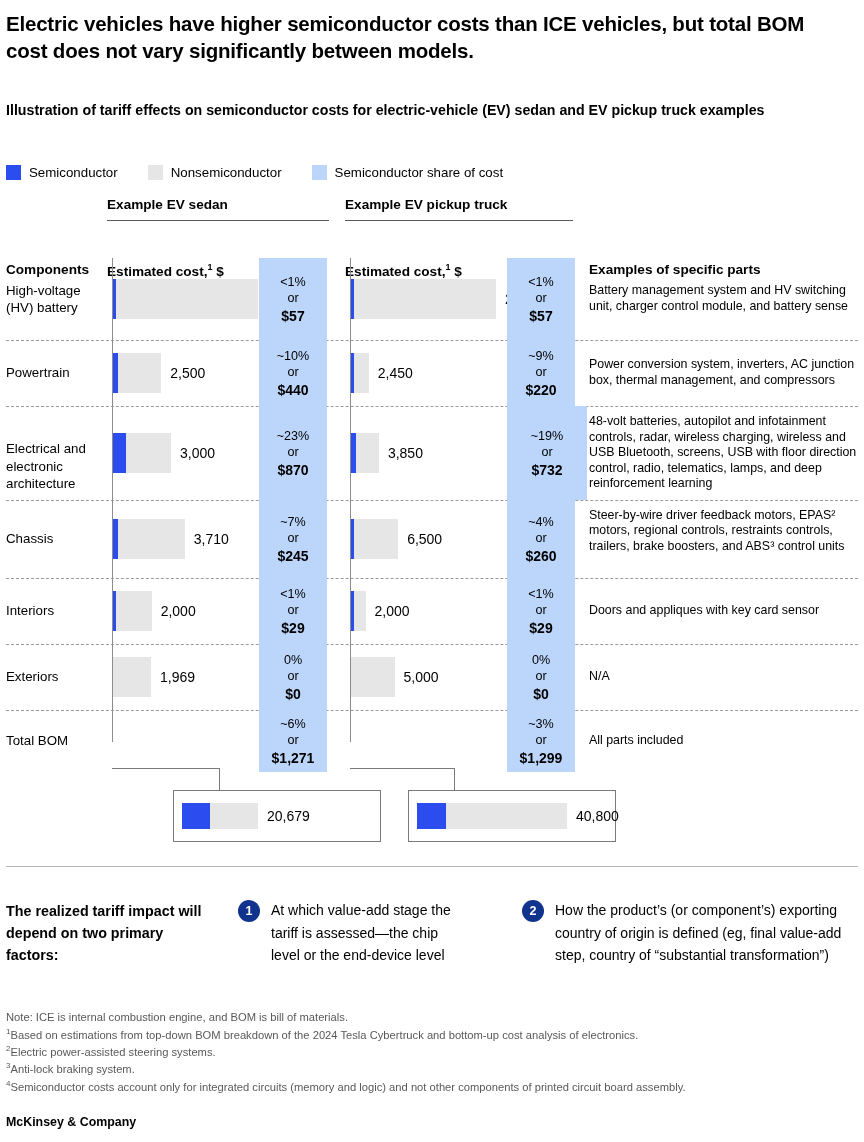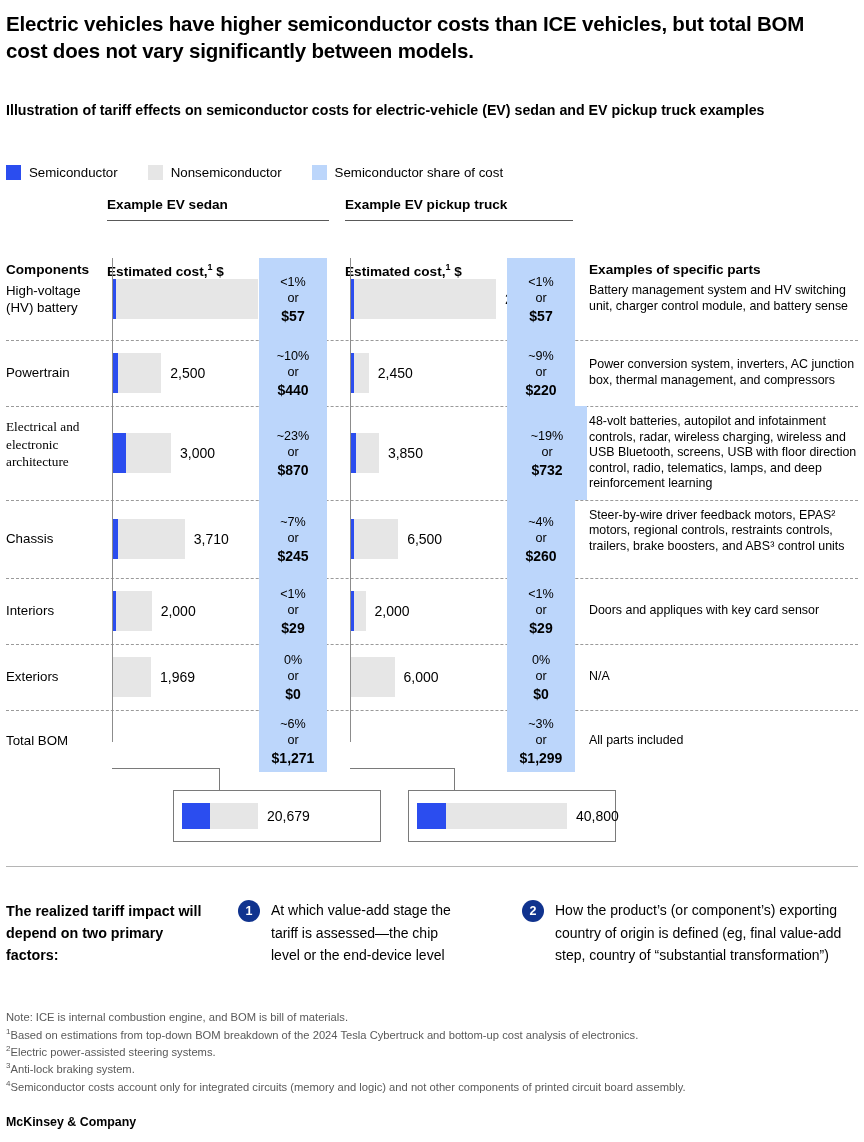--- a/index.html
+++ b/index.html
@@ -191,21 +191,21 @@
         <div>or</div>
         <div class="amount">$440</div>
       </div>
       <div class="share" style="left: 507px; top: 82px; width: 68px; height: 66px;">
         <div>~9%</div>
         <div>or</div>
         <div class="amount">$220</div>
       </div>
       <div class="examples" style="left: 589px; width: 270px; top: 99.4px;">Power conversion system, inverters, AC junction box, thermal management, and compressors</div>
       <div class="row-sep" style="top: 148px;"></div>
-      <div class="comp-label" style="top: 160px; font-family: Liberation Serif, serif;">Electrical and electronic architecture</div>
+      <div class="comp-label" style="top: 182px;">Electrical and electronic architecture</div>
       <div class="axis" style="left: 112px; top: 148px; height: 94px;"></div>
       <div class="axis" style="left: 350px; top: 148px; height: 94px;"></div>
       <div class="barwrap" style="left: 113px; top: 175px;">
         <div class="bar" style="width: 58px;">
           <div class="bar-semi" style="width: 13.34px;"></div>
           <div class="bar-nonsemi" style="width: 44.66px;"></div>
         </div>
         <div class="bar-value">3,000</div>
       </div>
       <div class="barwrap" style="left: 351px; top: 175px;">
@@ -291,21 +291,21 @@
       <div class="barwrap" style="left: 113px; top: 399px;">
         <div class="bar" style="width: 38.0673px;">
           <div class="bar-nonsemi" style="width: 38.0673px;"></div>
         </div>
         <div class="bar-value">1,969</div>
       </div>
       <div class="barwrap" style="left: 351px; top: 399px;">
         <div class="bar" style="width: 43.5px;">
           <div class="bar-nonsemi" style="width: 43.5px;"></div>
         </div>
-        <div class="bar-value">6,000</div>
+        <div class="bar-value">5,000</div>
       </div>
       <div class="share" style="left: 259px; top: 386px; width: 68px; height: 66px;">
         <div>0%</div>
         <div>or</div>
         <div class="amount">$0</div>
       </div>
       <div class="share" style="left: 507px; top: 386px; width: 68px; height: 66px;">
         <div>0%</div>
         <div>or</div>
         <div class="amount">$0</div>

